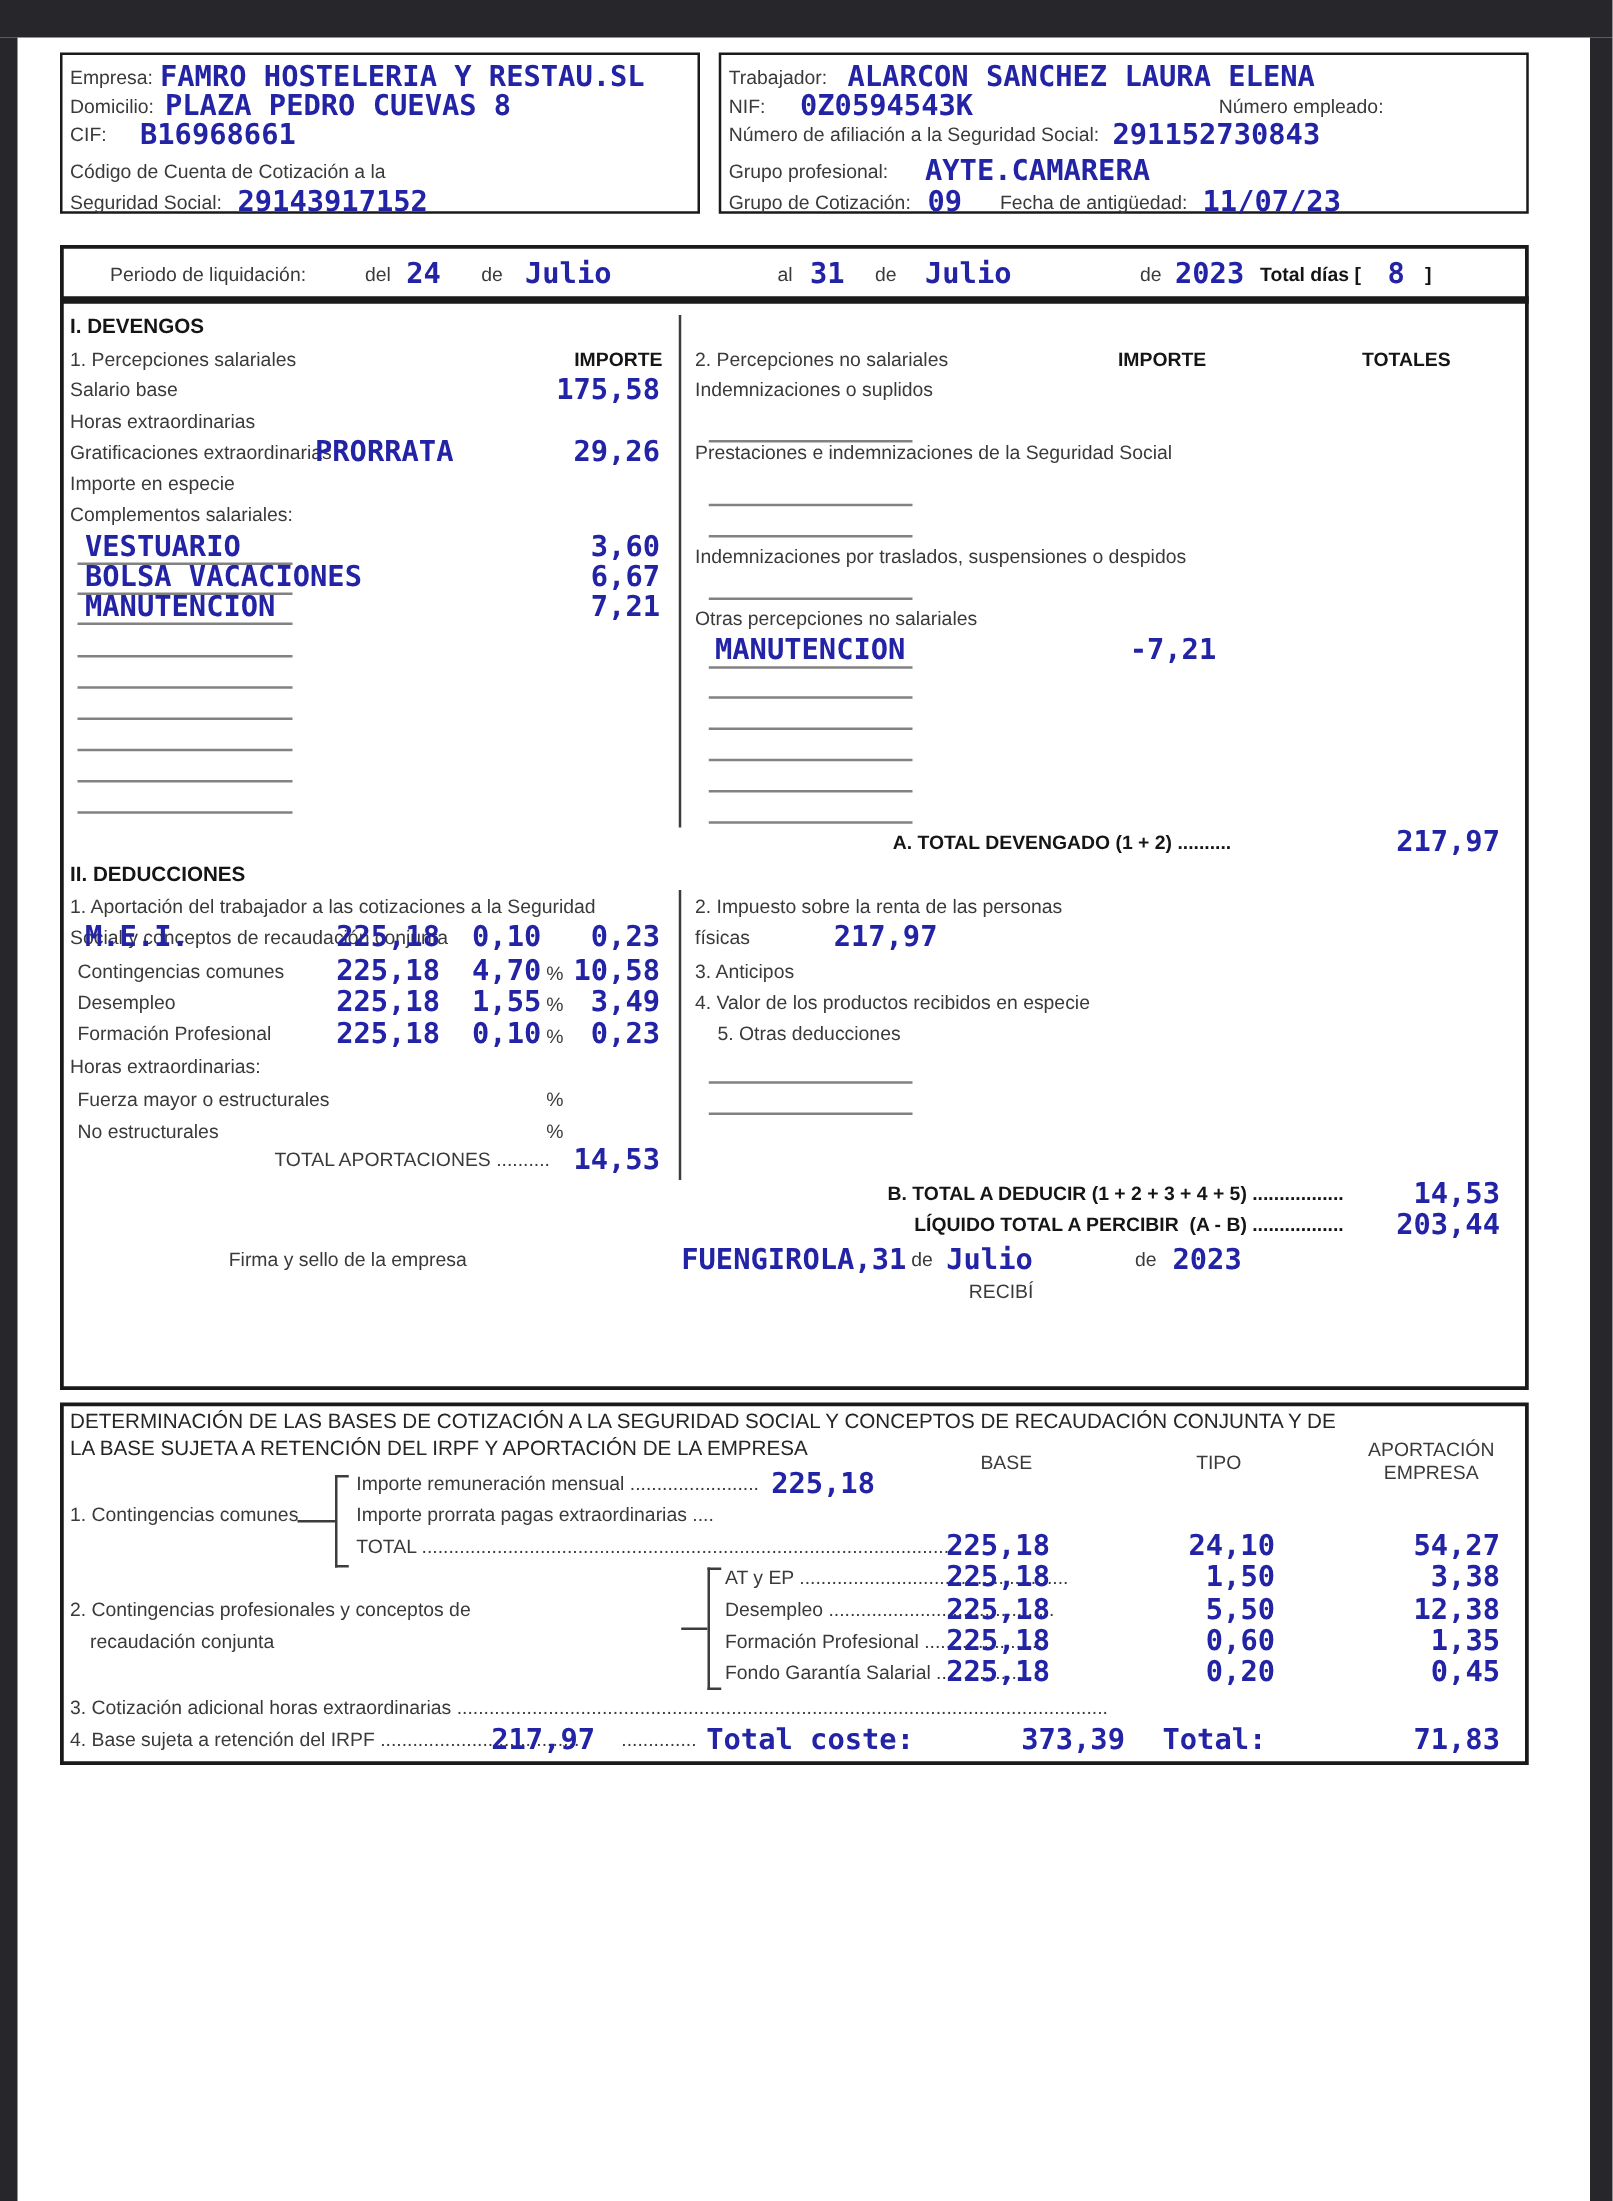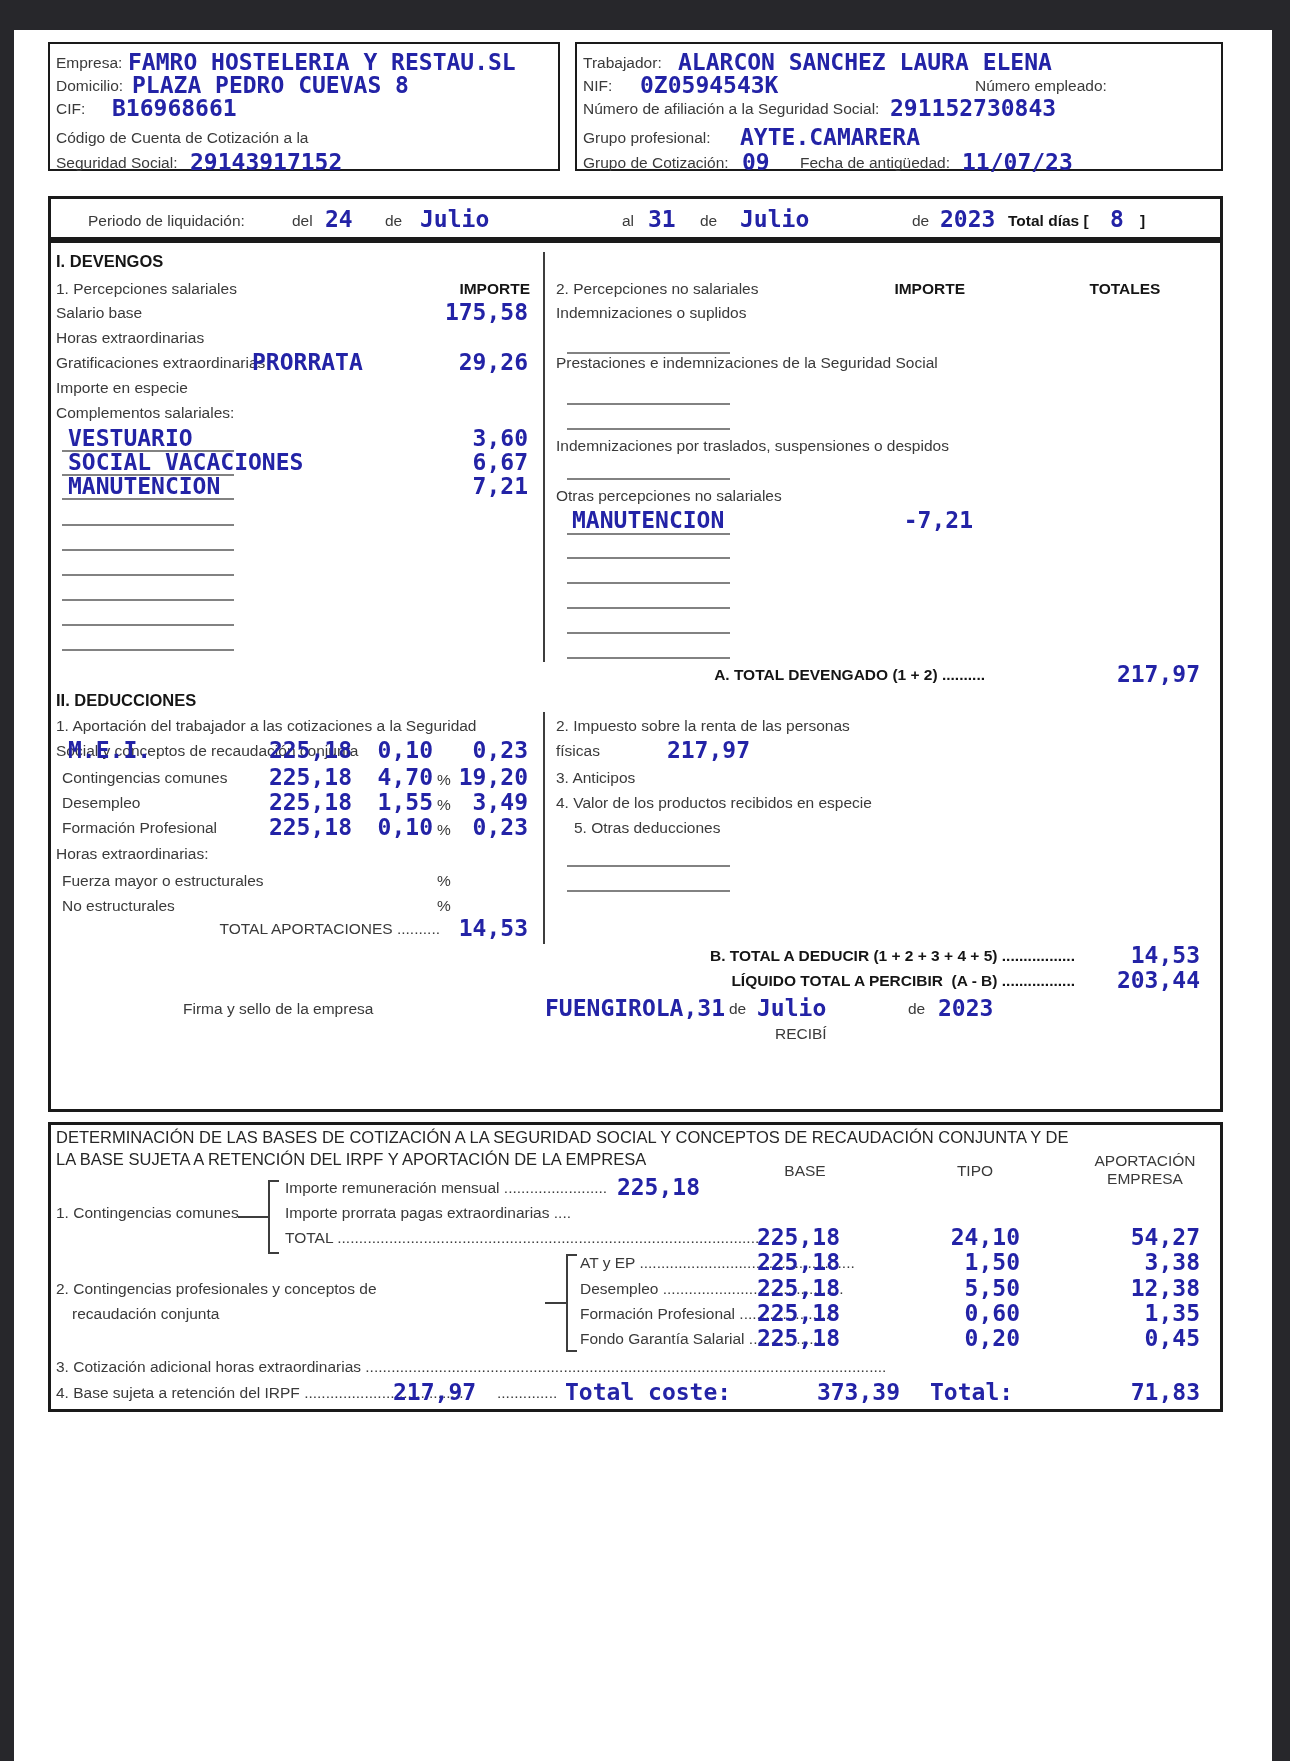--- a/index.html
+++ b/index.html
@@ -82,21 +82,21 @@
 <span class="a lbl" style="left:56px;top:304px">Salario base</span>
 <span class="a v r" style="left:328px;top:300px;width:200px">175,58</span>
 <span class="a lbl" style="left:56px;top:329px">Horas extraordinarias</span>
 <span class="a lbl" style="left:56px;top:354px">Gratificaciones extraordinarias</span>
 <span class="a v" style="left:252px;top:350px">PRORRATA</span>
 <span class="a v r" style="left:328px;top:350px;width:200px">29,26</span>
 <span class="a lbl" style="left:56px;top:379px">Importe en especie</span>
 <span class="a lbl" style="left:56px;top:404px">Complementos salariales:</span>
 <span class="a v" style="left:68px;top:426px">VESTUARIO</span>
 <span class="a v r" style="left:328px;top:426px;width:200px">3,60</span>
-<span class="a v" style="left:68px;top:450px">SOCIAL VACACIONES</span>
+<span class="a v" style="left:68px;top:450px">BOLSA VACACIONES</span>
 <span class="a v r" style="left:328px;top:450px;width:200px">6,67</span>
 <span class="a v" style="left:68px;top:474px">MANUTENCION</span>
 <span class="a v r" style="left:328px;top:474px;width:200px">7,21</span>
 <div class="ul" style="left:62px;top:450px;width:172px"></div>
 <div class="ul" style="left:62px;top:474px;width:172px"></div>
 <div class="ul" style="left:62px;top:498px;width:172px"></div>
 <div class="ul" style="left:62px;top:524px;width:172px"></div>
 <div class="ul" style="left:62px;top:549px;width:172px"></div>
 <div class="ul" style="left:62px;top:574px;width:172px"></div>
 <div class="ul" style="left:62px;top:599px;width:172px"></div>
@@ -129,21 +129,21 @@
 <span class="a lbl" style="left:56px;top:717px">1. Aportación del trabajador a las cotizaciones a la Seguridad</span>
 <span class="a lbl" style="left:56px;top:742px">Social y conceptos de recaudación conjunta</span>
 <span class="a v" style="left:68px;top:738px">M.E.I.</span>
 <span class="a v r" style="left:202px;top:738px;width:150px">225,18</span>
 <span class="a v r" style="left:333px;top:738px;width:100px">0,10</span>
 <span class="a v r" style="left:428px;top:738px;width:100px">0,23</span>
 <span class="a lbl" style="left:62px;top:769px">Contingencias comunes</span>
 <span class="a v r" style="left:202px;top:765px;width:150px">225,18</span>
 <span class="a v r" style="left:333px;top:765px;width:100px">4,70</span>
 <span class="a lbl" style="left:437px;top:771px">%</span>
-<span class="a v r" style="left:428px;top:765px;width:100px">19,20</span>
+<span class="a v r" style="left:428px;top:765px;width:100px">10,58</span>
 <span class="a lbl" style="left:62px;top:794px">Desempleo</span>
 <span class="a v r" style="left:202px;top:790px;width:150px">225,18</span>
 <span class="a v r" style="left:333px;top:790px;width:100px">1,55</span>
 <span class="a lbl" style="left:437px;top:796px">%</span>
 <span class="a v r" style="left:428px;top:790px;width:100px">3,49</span>
 <span class="a lbl" style="left:62px;top:819px">Formación Profesional</span>
 <span class="a v r" style="left:202px;top:815px;width:150px">225,18</span>
 <span class="a v r" style="left:333px;top:815px;width:100px">0,10</span>
 <span class="a lbl" style="left:437px;top:821px">%</span>
 <span class="a v r" style="left:428px;top:815px;width:100px">0,23</span>

